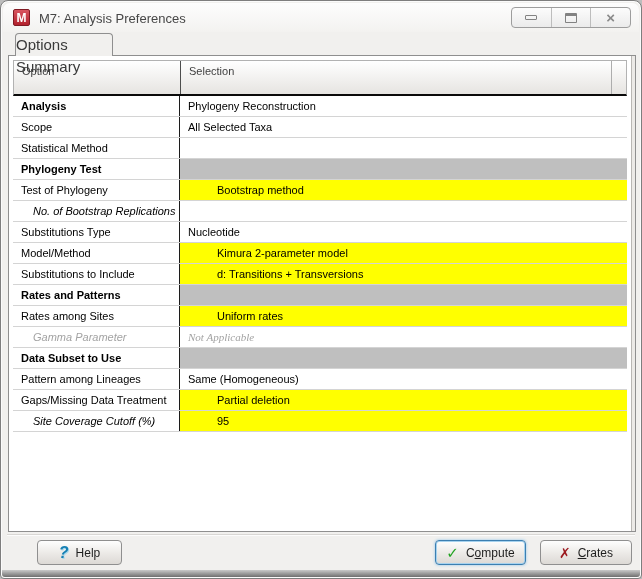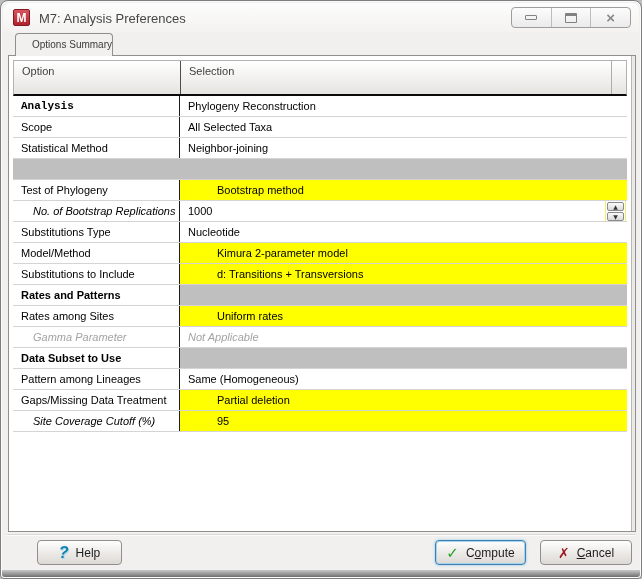--- a/index.html
+++ b/index.html
@@ -28,46 +28,46 @@
     background:linear-gradient(#fcfcfc,#ebebeb); display:flex; }
   .winbtn { flex:1; display:flex; align-items:center; justify-content:center; border-right:1px solid #bdbdbd; cursor:default; }
   .winbtn:last-child { border-right:none; }
   .glyph-min { width:12px; height:5px; border:1px solid #828282; border-radius:1px; }
   .glyph-max { width:12px; height:10px; border:1px solid #828282; border-top-width:3px; border-radius:1px; }
   .glyph-close { font-size:15px; font-weight:bold; color:#8a8a8a; line-height:10px; }
 
   
   .tab { position:absolute; left:14px; top:32px; width:98px; height:23px; z-index:3;
     background:#f1f0ee; border:1px solid #8f8f8f; border-bottom:none; border-radius:4px 4px 0 0;
-    font-size:10px; color:#3a3a3a; text-align:right; line-height:22px; }
+    font-size:15px; color:#3a3a3a; text-align:left; line-height:22px; }
 
   
   .panel { position:absolute; left:7px; top:54px; width:628px; height:477px;
     background:#fff; border:1px solid #8f8f8f;
     box-shadow: inset -3px 0 0 #eceae7, inset -4px 0 0 #b9b7b4; }
 
   .table { position:absolute; left:4px; top:4px; width:614px; }
   .thead { display:flex; height:36px; border:1px solid #b2b2b2; border-bottom:2px solid #0a0a0a;
     background:linear-gradient(#ffffff,#e6e4e1); font-size:11px; color:#3f3f3f; }
   .h-option { width:167px; border-right:1px solid #4d4d4d; padding-left:8px; line-height:20px; }
   .h-selection { flex:1; padding-left:8px; line-height:20px; }
   .h-corner { width:15px; border-left:1px solid #adadad; background:linear-gradient(#ffffff,#e6e4e1); }
 
   .row { display:flex; height:21px; border-bottom:1px solid #d4d4d4; font-size:11px; color:#000; }
   .c-option { width:167px; border-right:1px solid #1c1c1c; padding-left:8px; line-height:20px; background:#fff;
     white-space:nowrap; overflow:hidden; }
   .c-selection { flex:1; padding-left:8px; line-height:20px; position:relative; background:#fff;
     white-space:nowrap; overflow:hidden; }
-  .row.bold .c-option { font-weight:bold;font-family:Liberation Mono, monospace; }
+  .row.bold .c-option { font-weight:bold; }
   .row.section .c-option { font-weight:bold; }
   .row.section .c-selection { background:#bfbfbf; }
   .row.highlight .c-selection { background:#ffff00;padding-left:37px; }
   .row.sub .c-option { font-style:italic; padding-left:20px; }
   .row.disabled .c-option { font-style:italic; padding-left:20px; color:#a3a3a3; }
-  .row.disabled .c-selection { font-style:italic; color:#a3a3a3; }
+  .row.disabled .c-selection { font-style:italic; color:#a3a3a3;font-family:Liberation Serif, serif; }
 
   .spinner { position:absolute; right:2px; top:0px; width:19px; height:21px;
     display:flex; flex-direction:column; justify-content:center; gap:1px;
     outline:1px solid #f0f06a; padding:1px; }
   .spinbtn { height:9px; border:1px solid #8a8a8a; border-radius:2px;
     background:linear-gradient(#fbfbfb,#d9d9d9); font-size:6px; line-height:7px;
     text-align:center; color:#333; font-family:"DejaVu Sans", sans-serif; }
 
   
   .footer-sep { position:absolute; left:6px; right:6px; top:533px; height:2px;
@@ -119,35 +119,31 @@
           <div class="row bold">
             <div class="c-option">Analysis</div>
             <div class="c-selection">Phylogeny Reconstruction</div>
           </div>
           <div class="row normal">
             <div class="c-option">Scope</div>
             <div class="c-selection">All Selected Taxa</div>
           </div>
           <div class="row normal">
             <div class="c-option">Statistical Method</div>
-            <div class="c-selection">Neighbor-joining</div>
           </div>
           <div class="row section">
+            <div class="c-option">Phylogeny Test</div>
             <div class="c-selection"></div>
           </div>
           <div class="row normal highlight">
             <div class="c-option">Test of Phylogeny</div>
             <div class="c-selection">Bootstrap method</div>
           </div>
           <div class="row sub">
             <div class="c-option">No. of Bootstrap Replications</div>
-            <div class="c-selection">1000<div class="spinner">
-                <div class="spinbtn">▲</div>
-                <div class="spinbtn">▼</div>
-              </div></div>
           </div>
           <div class="row normal">
             <div class="c-option">Substitutions Type</div>
             <div class="c-selection">Nucleotide</div>
           </div>
           <div class="row normal highlight">
             <div class="c-option">Model/Method</div>
             <div class="c-selection">Kimura 2-parameter model</div>
           </div>
           <div class="row normal highlight">
@@ -193,17 +189,17 @@
     <span>Help</span>
   </div>
 
   <div class="btn btn-compute">
     <span class="icon-check">✓</span>
     <span><span>C</span><span class="mn">o</span><span>mpute</span></span>
   </div>
 
   <div class="btn btn-cancel">
     <span class="icon-x">✗</span>
-    <span><span></span><span class="mn">C</span><span>ancel</span></span>
+    <span><span></span><span class="mn">C</span><span>rates</span></span>
   </div>
 
   <div class="frame-bottom"></div>
 </div>
 
 </body></html>

